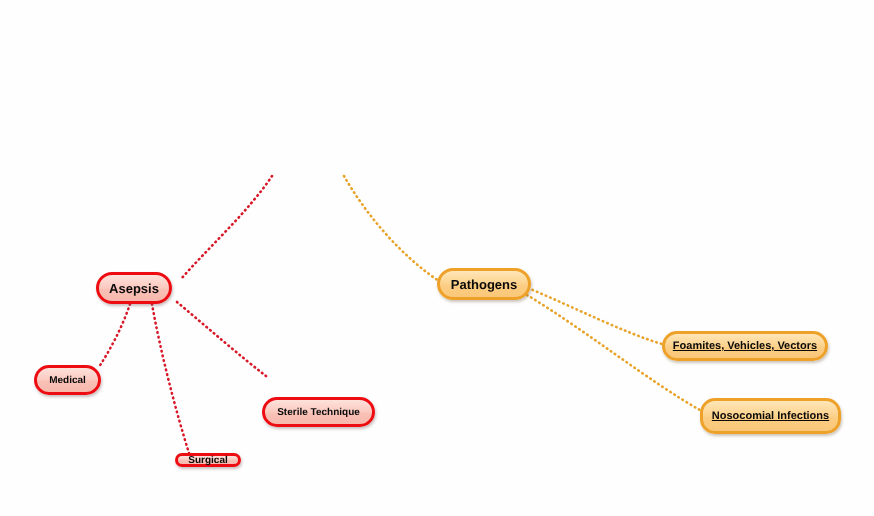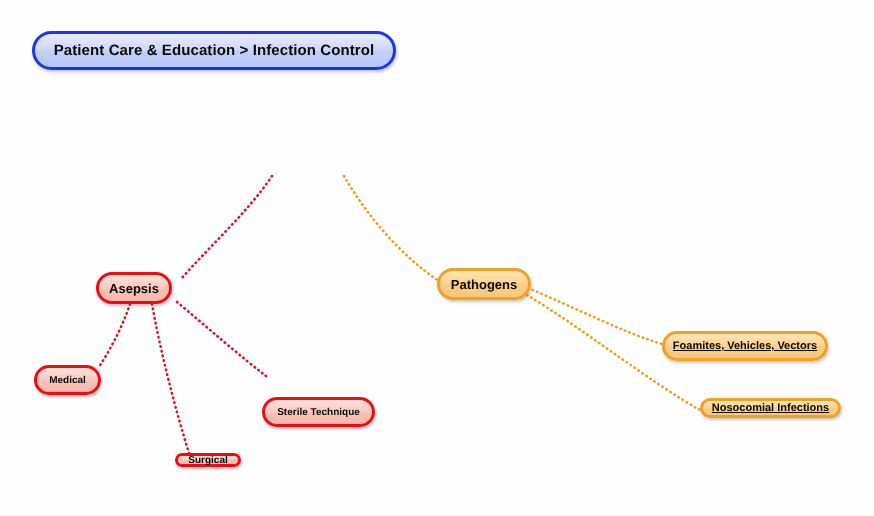--- a/index.html
+++ b/index.html
@@ -78,23 +78,20 @@
   <svg id="edge-layer" viewBox="0 0 874 516" xmlns="http://www.w3.org/2000/svg">
       <path d="M 272,176 C 248,212 208,248 181,279" fill="none" stroke="#d81728" stroke-width="2.6" stroke-linecap="round" stroke-dasharray="0.6 4.2"></path>
       <path d="M 344,176 C 368,218 404,258 439,281" fill="none" stroke="#e8a32a" stroke-width="2.6" stroke-linecap="round" stroke-dasharray="0.6 4.2"></path>
       <path d="M 130,304 C 122,328 110,350 99,367" fill="none" stroke="#d81728" stroke-width="2.6" stroke-linecap="round" stroke-dasharray="0.6 4.2"></path>
       <path d="M 152,304 C 160,350 176,412 189,453" fill="none" stroke="#d81728" stroke-width="2.6" stroke-linecap="round" stroke-dasharray="0.6 4.2"></path>
       <path d="M 177,302 C 208,328 240,356 266,376" fill="none" stroke="#d81728" stroke-width="2.6" stroke-linecap="round" stroke-dasharray="0.6 4.2"></path>
       <path d="M 528,288 C 576,308 622,332 662,344" fill="none" stroke="#e8a32a" stroke-width="2.6" stroke-linecap="round" stroke-dasharray="0.6 4.2"></path>
       <path d="M 527,295 C 585,330 650,382 700,410" fill="none" stroke="#e8a32a" stroke-width="2.6" stroke-linecap="round" stroke-dasharray="0.6 4.2"></path>
     </svg>
 
-  <div class="node blue breadcrumb" style="left: 32px; top: 31px; width: 364px; height: 39px;">
-    <span>Patient Care &amp; Education &gt; Infection Control</span>
-  </div>
 
 
   <div id="node-host">
       <div class="node red lvl1" style="left: 96px; top: 272px; width: 76px; height: 32px;">
         <span>Asepsis</span>
       </div>
       <div class="node red lvl2" style="left: 34px; top: 365px; width: 67px; height: 30px;">
         <span>Medical</span>
       </div>
       <div class="node red lvl2" style="left: 175px; top: 453px; width: 66px; height: 14px;">
@@ -102,17 +99,17 @@
       </div>
       <div class="node red lvl2" style="left: 262px; top: 397px; width: 113px; height: 30px;">
         <span>Sterile Technique</span>
       </div>
       <div class="node orange lvl1" style="left: 437px; top: 268px; width: 94px; height: 32px;">
         <span>Pathogens</span>
       </div>
       <div class="node orange lvl2" style="left: 662px; top: 331px; width: 166px; height: 30px;">
         <span>Foamites, Vehicles, Vectors</span>
       </div>
-      <div class="node orange lvl2" style="left: 700px; top: 398px; width: 141px; height: 20px;">
+      <div class="node orange lvl2" style="left: 700px; top: 398px; width: 141px; height: 36px;">
         <span>Nosocomial Infections</span>
       </div>
     </div>
 </div>
 
 </body></html>

